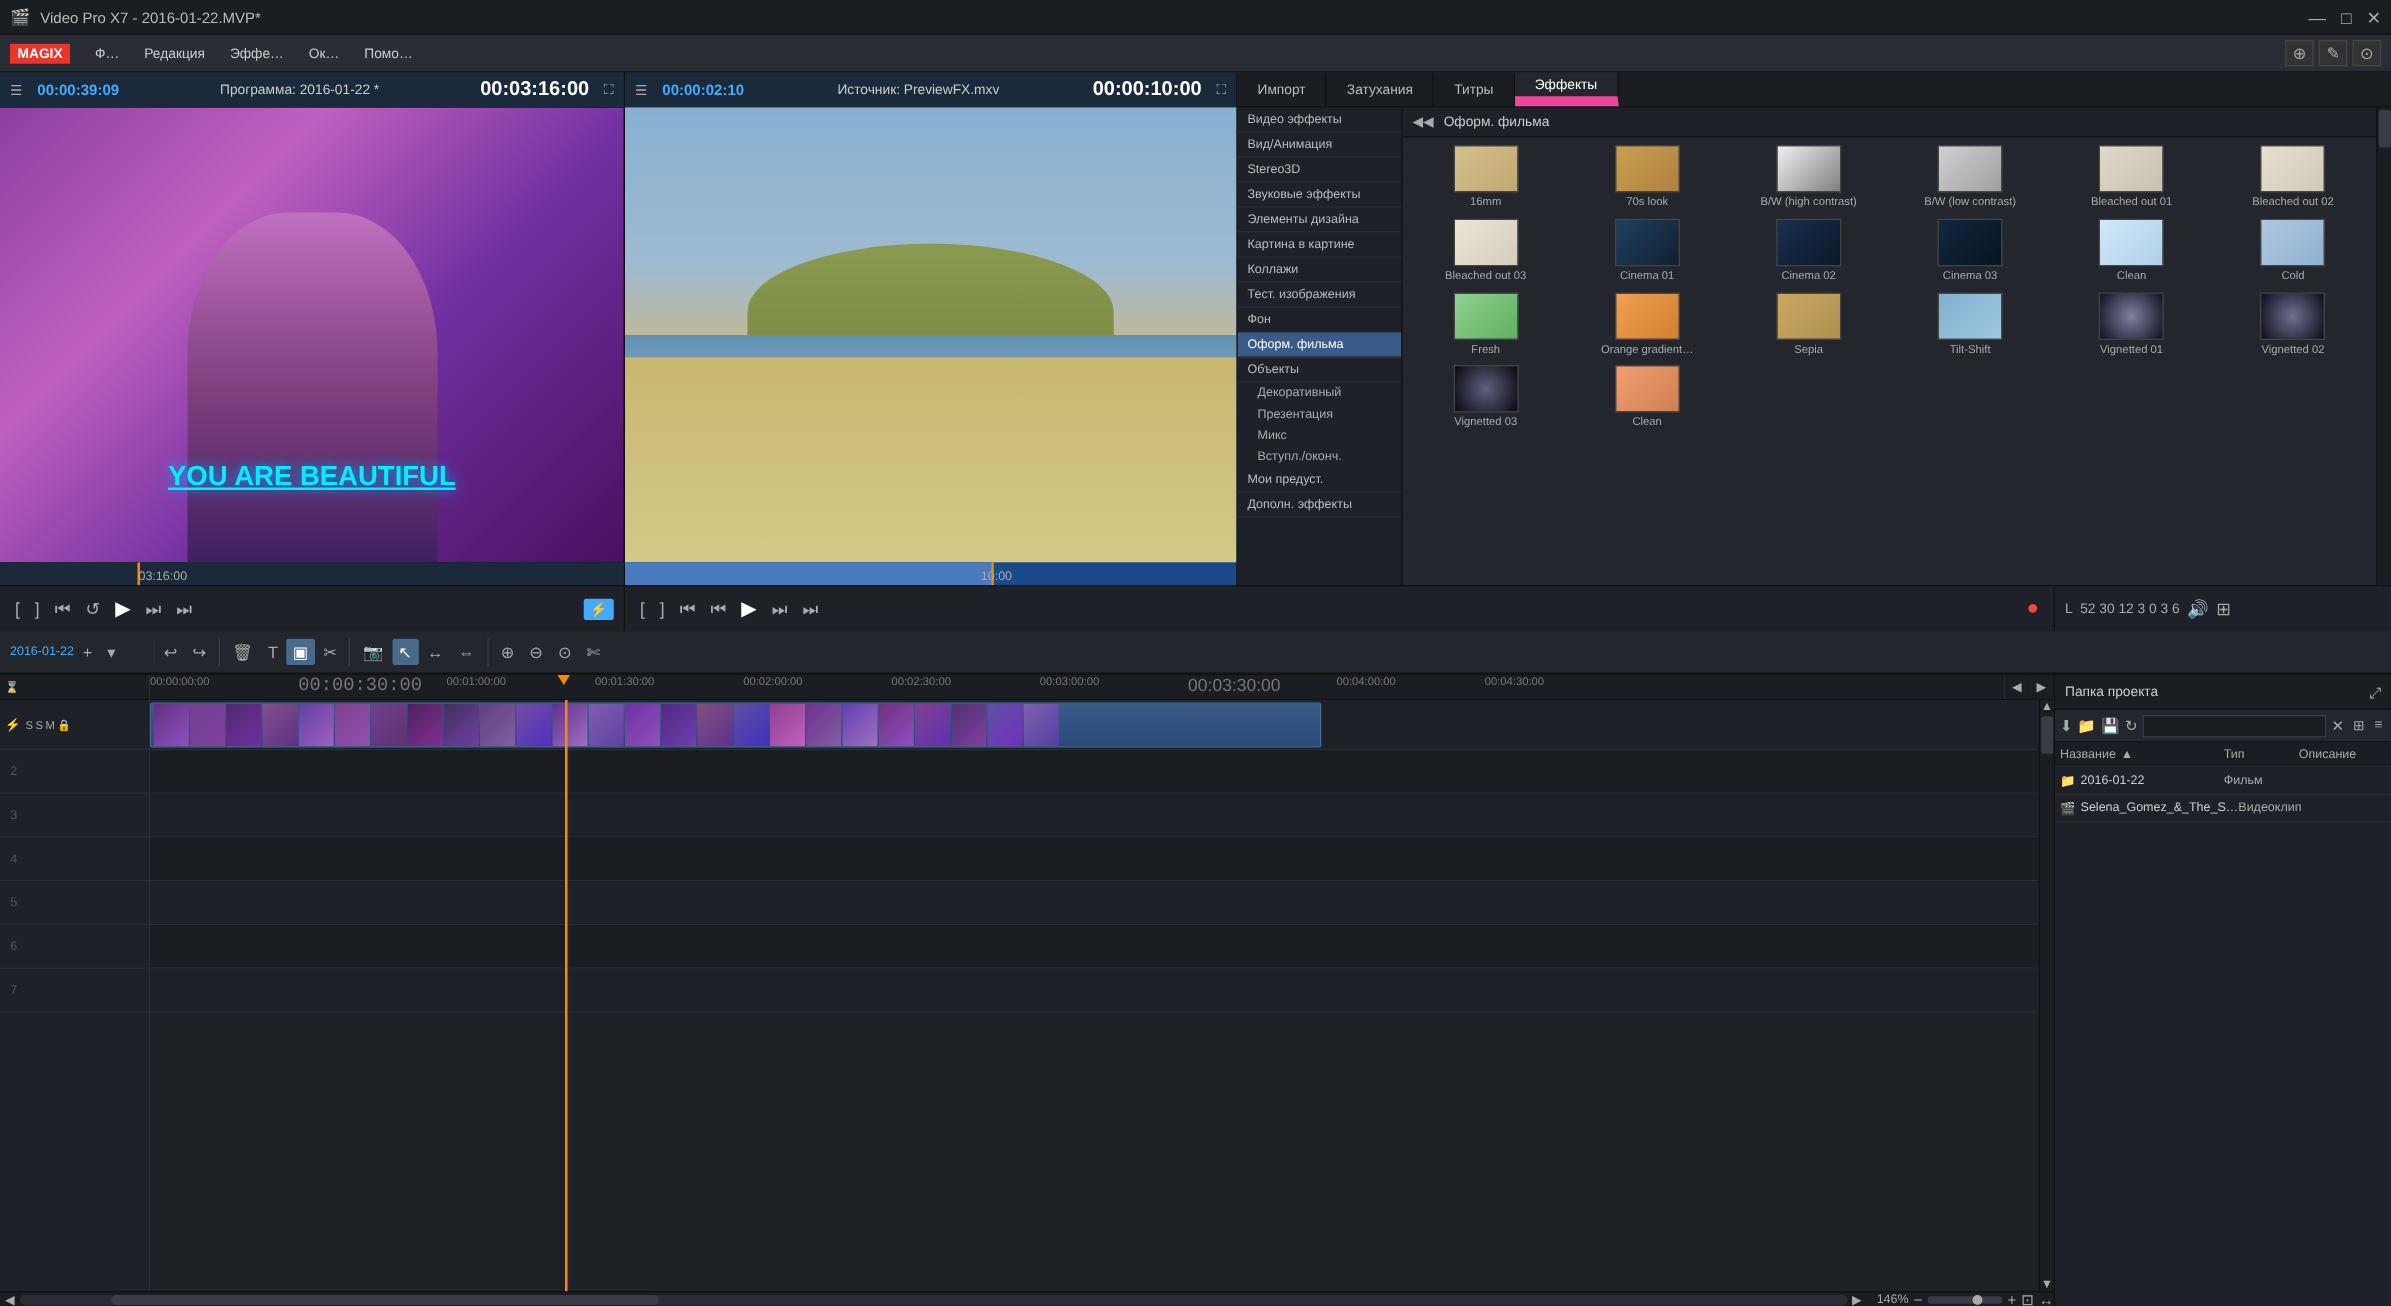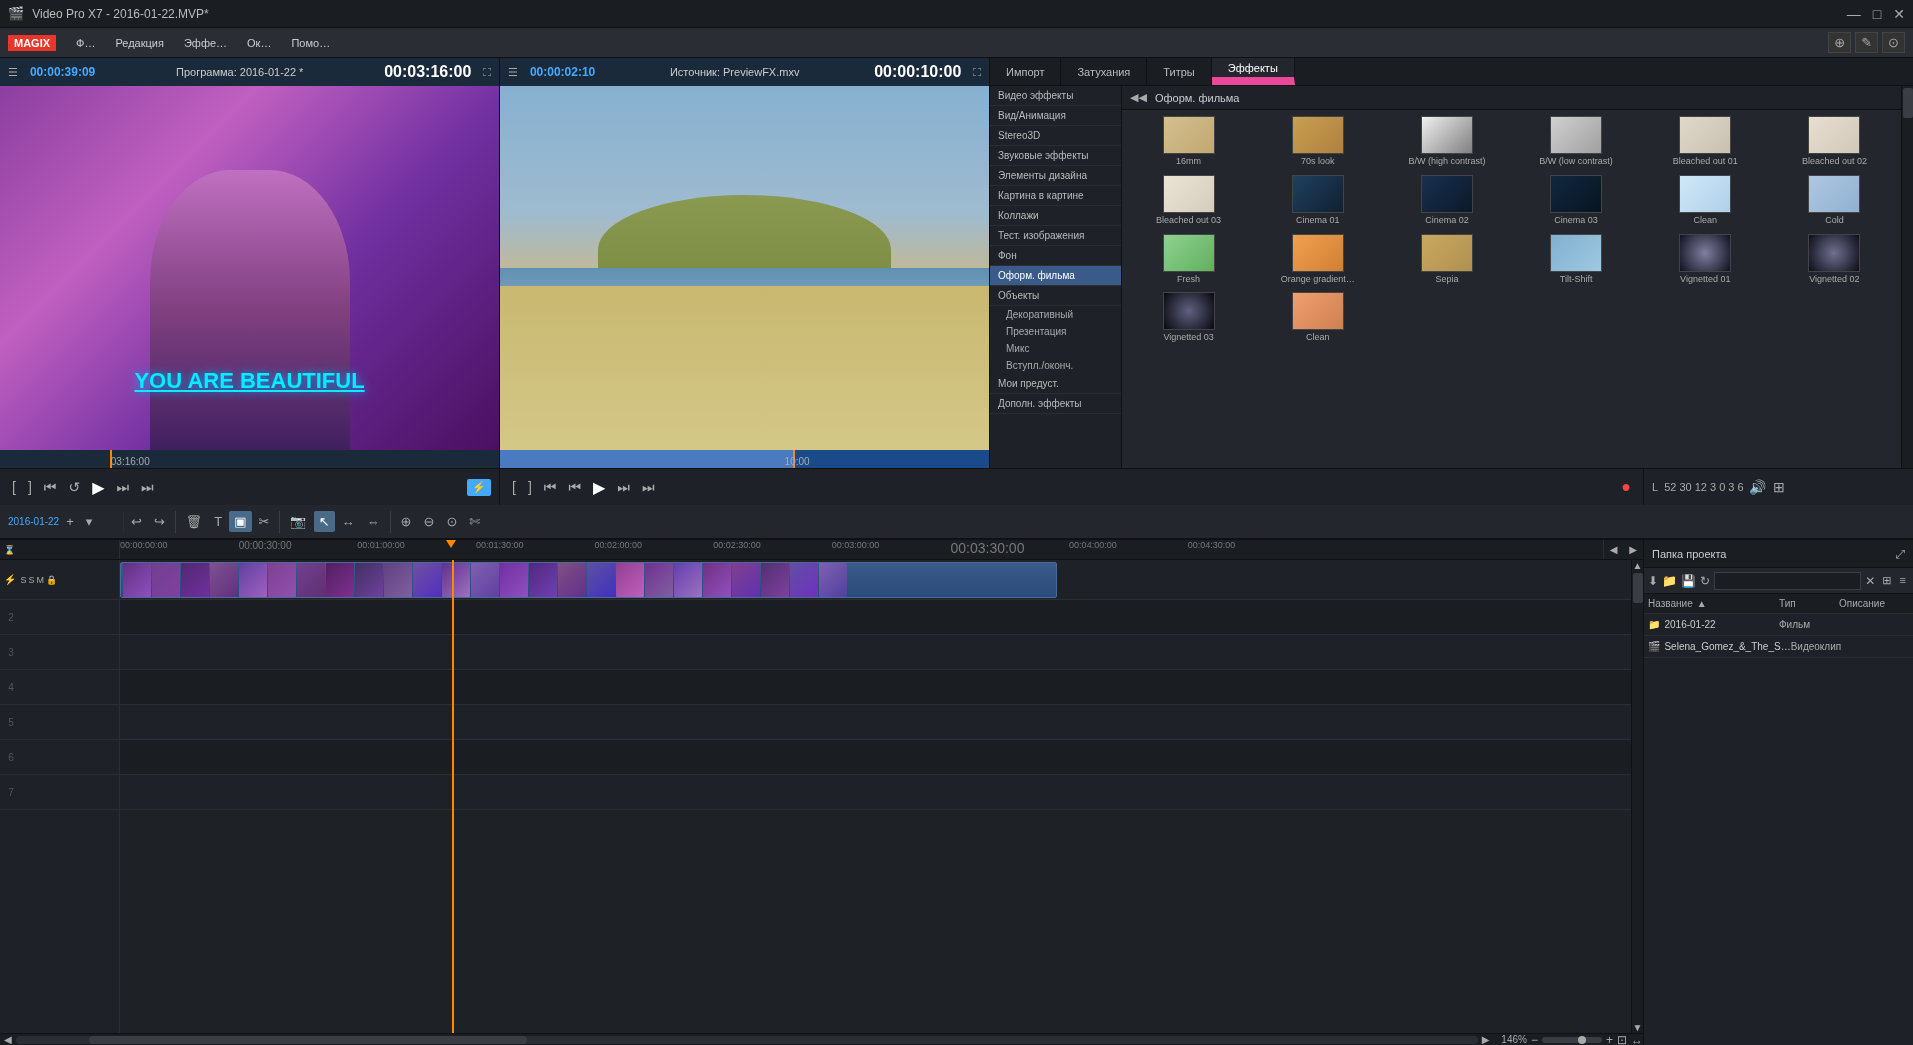--- a/index.html
+++ b/index.html
@@ -530,21 +530,21 @@
 
     <div style="flex:1; display:flex; flex-direction:column; overflow:hidden;">
 
       <div style="height:20px; background:#1a1d22; display:flex; border-bottom:1px solid #111;">
         <div style="width:120px; background:#1a1d22; border-right:1px solid #2a2d33; display:flex; align-items:center; padding:0 4px;">
           <span style="color:#aaa; font-size:9px;">⌛</span>
         </div>
         <div class="time-ruler" style="position:relative; flex:1;">
 
           <span style="position:absolute;left:0%;color:#777;font-size:9px;">00:00:00:00</span>
-          <span style="position:absolute;left:8%;color:#777;font-size:10px;">00:00:30:00</span>
+          <span style="position:absolute;left:8%;color:#777;font-size:15px;font-family:Liberation Mono, monospace;">00:00:30:00</span>
           <span style="position:absolute;left:16%;color:#777;font-size:9px;">00:01:00:00</span>
           <span style="position:absolute;left:24%;color:#777;font-size:9px;">00:01:30:00</span>
           <span style="position:absolute;left:32%;color:#777;font-size:9px;">00:02:00:00</span>
           <span style="position:absolute;left:40%;color:#777;font-size:9px;">00:02:30:00</span>
           <span style="position:absolute;left:48%;color:#777;font-size:9px;">00:03:00:00</span>
           <span style="position:absolute;left:56%;color:#777;font-size:14px;">00:03:30:00</span>
           <span style="position:absolute;left:64%;color:#777;font-size:9px;">00:04:00:00</span>
           <span style="position:absolute;left:72%;color:#777;font-size:9px;">00:04:30:00</span>
 
           <div style="position:absolute;left:22%;top:0;width:0;height:0;border-left:5px solid transparent;border-right:5px solid transparent;border-top:8px solid #f80;"></div>

